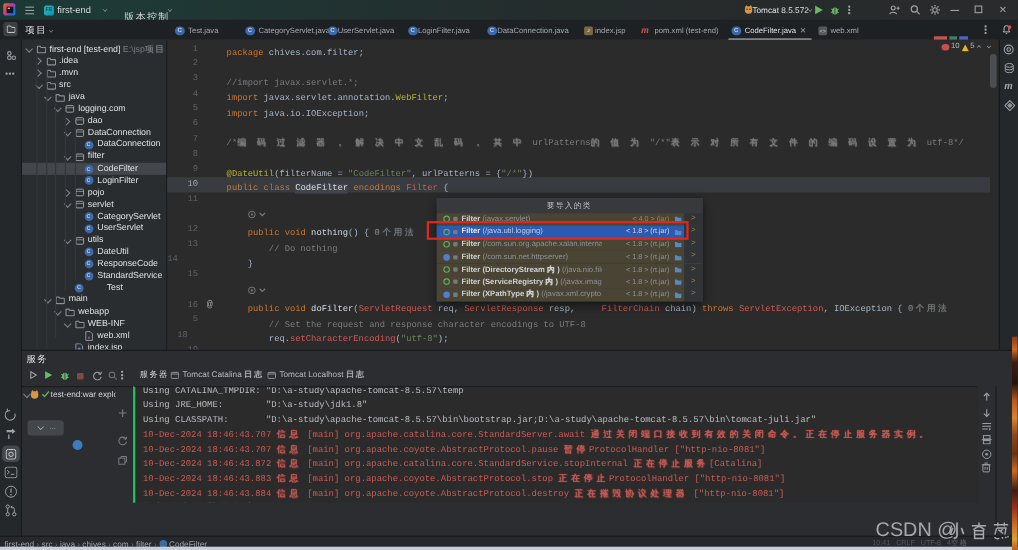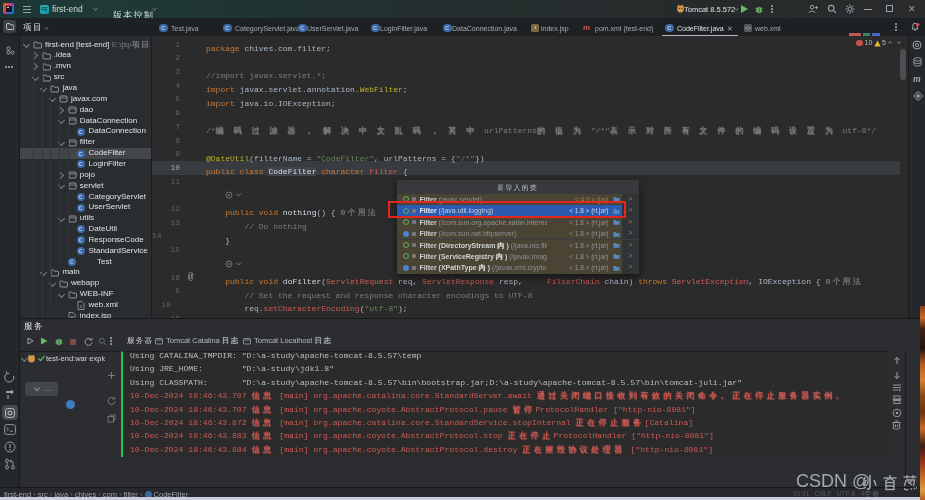--- a/index.html
+++ b/index.html
@@ -167,21 +167,21 @@
       </svg>
     </div>
 <div class="a" style="left:42.4px;top:47.00px;font:8px/10.85px 'Liberation Sans';color:#dfe1e5;white-space:pre">java</div>
 <div class="a" style="left:30.1px;top:60.45px;width:5px;height:5px;border-right:1px solid #7d8186;border-bottom:1px solid #7d8186;transform:rotate(45deg)"></div>
 <div class="a" style="left:39.1px;top:59.45px;width:9px;height:8px">
       <svg width="9" height="8">
         <rect x="1" y="1" width="7" height="6" rx="1" fill="none" stroke="#9da1a6" stroke-width="0.9"></rect>
         <line x1="1" y1="3" x2="8" y2="3" stroke="#9da1a6" stroke-width="0.7"></line>
       </svg>
     </div>
-<div class="a" style="left:51.1px;top:57.85px;font:8px/10.85px 'Liberation Sans';color:#dfe1e5;white-space:pre">javax.com</div>
+<div class="a" style="left:51.1px;top:57.85px;font:8px/10.85px 'Liberation Sans';color:#dfe1e5;white-space:pre">logging.com</div>
 <div class="a" style="left:37.8px;top:71.70px;width:5px;height:5px;border-right:1px solid #7d8186;border-bottom:1px solid #7d8186;transform:rotate(-45deg)"></div>
 <div class="a" style="left:47.8px;top:70.30px;width:9px;height:8px">
       <svg width="9" height="8">
         <rect x="1" y="1" width="7" height="6" rx="1" fill="none" stroke="#9da1a6" stroke-width="0.9"></rect>
         <line x1="1" y1="3" x2="8" y2="3" stroke="#9da1a6" stroke-width="0.7"></line>
       </svg>
     </div>
 <div class="a" style="left:59.8px;top:68.70px;font:8px/10.85px 'Liberation Sans';color:#dfe1e5;white-space:pre">dao</div>
 <div class="a" style="left:38.8px;top:82.15px;width:5px;height:5px;border-right:1px solid #7d8186;border-bottom:1px solid #7d8186;transform:rotate(45deg)"></div>
 <div class="a" style="left:47.8px;top:81.15px;width:9px;height:8px">
@@ -321,21 +321,21 @@
     </div>
 <div class="a" style="left:54px;top:6px;font:8px/13.7px 'Liberation Mono';white-space:pre;color:#a9b7c6"><span style="color:#cc7832">package</span> chives.com.filter;
 
 <span style="color:#7d7d7d">//import javax.servlet.*;</span>
 <span style="color:#cc7832">import</span> javax.servlet.annotation.<span style="color:#bbb529">WebFilter</span>;
 <span style="color:#cc7832">import</span> java.io.IOException;
 
 <span style="color:#7d7d7d">/*<span class="cjc">编码过滤器，解决中文乱码，其中</span>urlPatterns<span class="cjc">的值为</span>"/*"<span class="cjc">表示对所有文件的编码设置为</span>utf-8*/</span>
 
 <span style="color:#bbb529">@DateUtil</span>(filterName = <span style="color:#6a8759">"CodeFilter"</span>, urlPatterns = {<span style="color:#6a8759">"/*"</span>})
-<span style="color:#cc7832">public class</span> <span style="background:#41454b;color:#d8dce3">CodeFilter</span> <span style="color:#cc7832">character</span> <span style="color:#cf5b56">Filter</span> {
+<span style="color:#cc7832">public class</span> <span style="background:#41454b;color:#d8dce3">CodeFilter</span> <span style="color:#cc7832">encodings</span> <span style="color:#cf5b56">Filter</span> {
 
 
     <span style="color:#cc7832">public void</span> <span style="color:#d8dce3">nothing</span>() { <span style="color:#74787d" class="cji">0个用法</span>
         <span style="color:#7d7d7d">// Do nothing</span>
     }
 
 
     <span style="color:#cc7832">public void</span> <span style="color:#d8dce3">doFilter</span>(<span style="color:#cf5b56">ServletRequest</span> req, <span style="color:#cf5b56">ServletResponse</span> resp,     <span style="color:#cf5b56">FilterChain</span> chain) <span style="color:#cc7832">throws</span> <span style="color:#cf5b56">ServletException</span>, IOException { <span style="color:#74787d" class="cji">0个用法</span>
         <span style="color:#7d7d7d">// Set the request and response character encodings to UTF-8</span>
         req.<span style="color:#cf5b56">setCharacterEncoding</span>(<span style="color:#6a8759">"utf-8"</span>);

